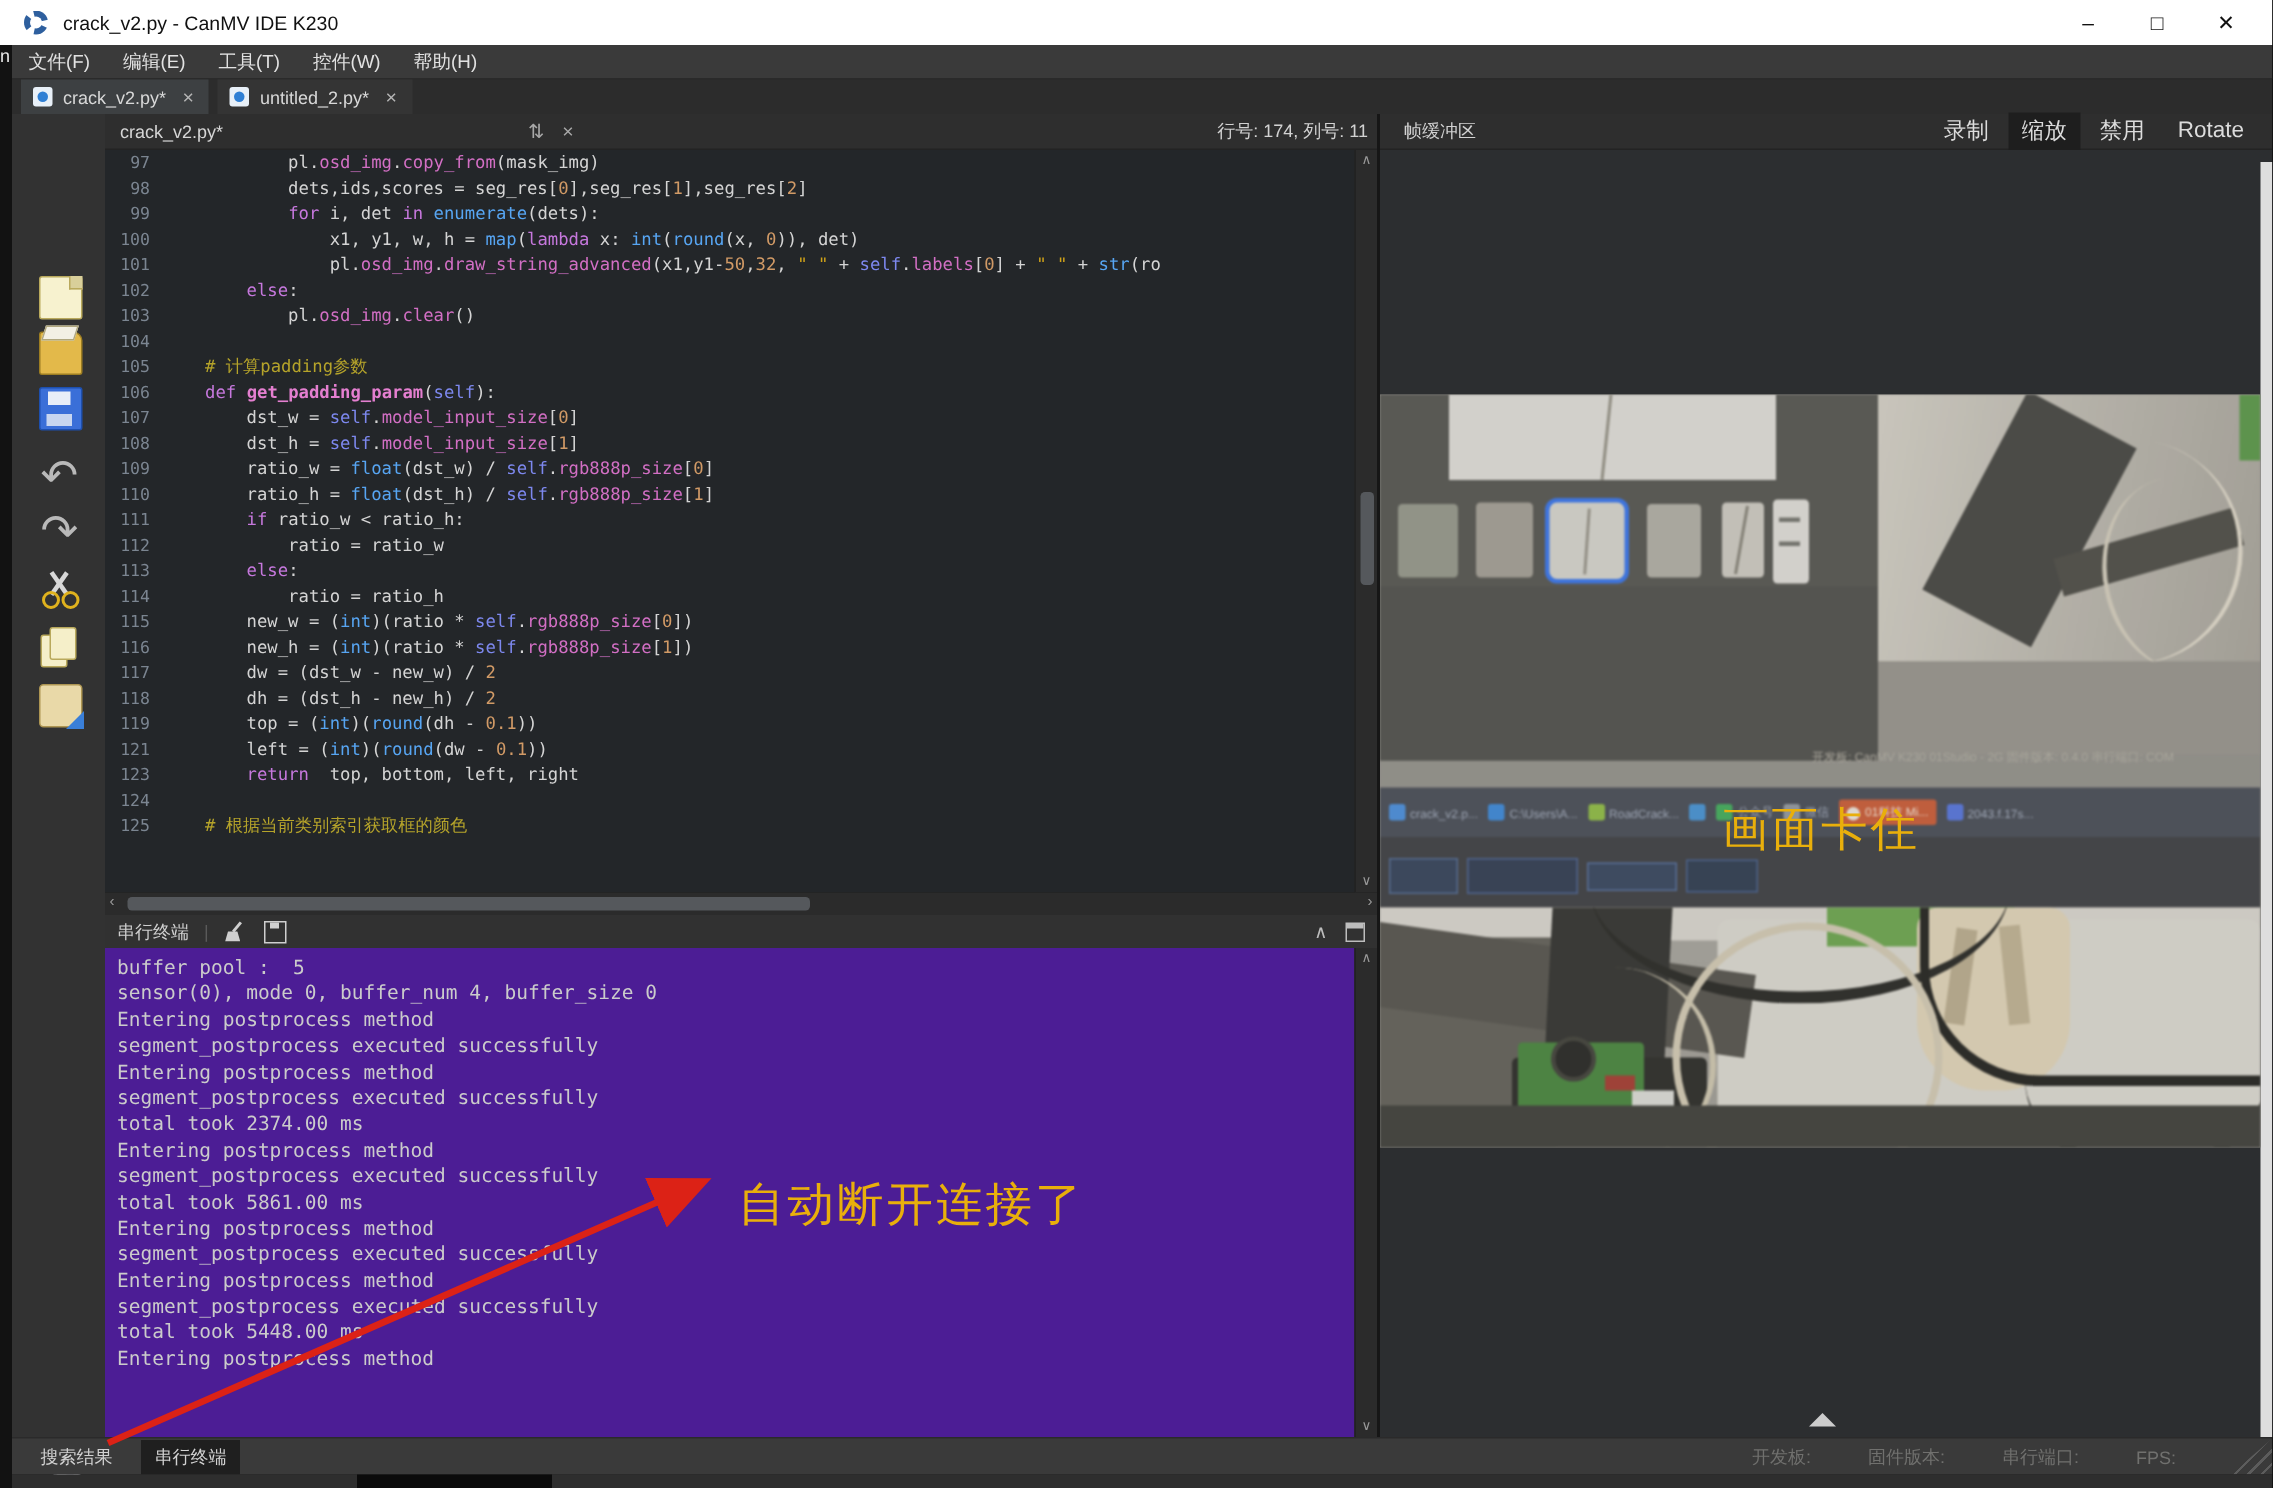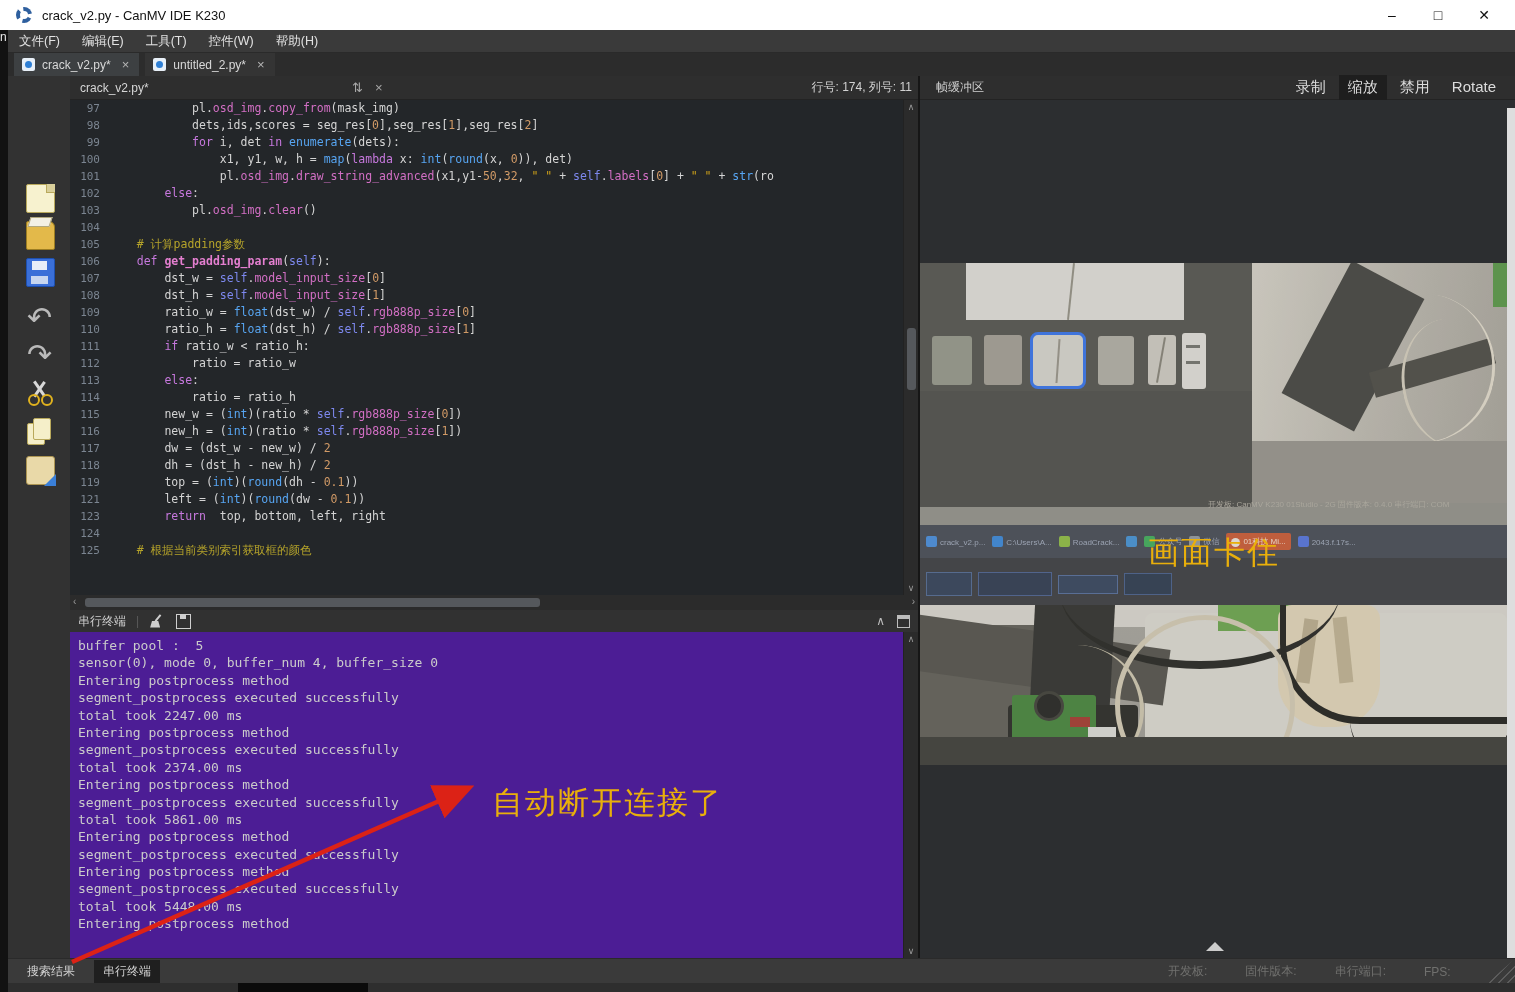--- a/index.html
+++ b/index.html
@@ -321,21 +321,20 @@
       <span class="ic-panelbox"></span>
     </span>
   </div>
 
   <div class="abs terminal">
       <div class="terminal-pad"></div>
       <div class="tline">buffer pool :  5</div>
       <div class="tline">sensor(0), mode 0, buffer_num 4, buffer_size 0</div>
       <div class="tline">Entering postprocess method</div>
       <div class="tline">segment_postprocess executed successfully</div>
-      <div class="tline">total took 2247.00 ms</div>
       <div class="tline">Entering postprocess method</div>
       <div class="tline">segment_postprocess executed successfully</div>
       <div class="tline">total took 2374.00 ms</div>
       <div class="tline">Entering postprocess method</div>
       <div class="tline">segment_postprocess executed successfully</div>
       <div class="tline">total took 5861.00 ms</div>
       <div class="tline">Entering postprocess method</div>
       <div class="tline">segment_postprocess executed successfully</div>
       <div class="tline">Entering postprocess method</div>
       <div class="tline">segment_postprocess executed successfully</div>

